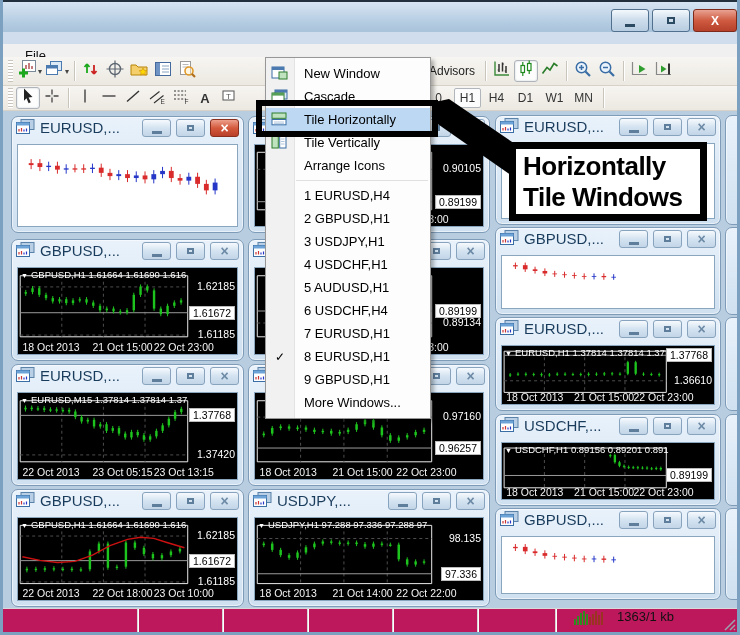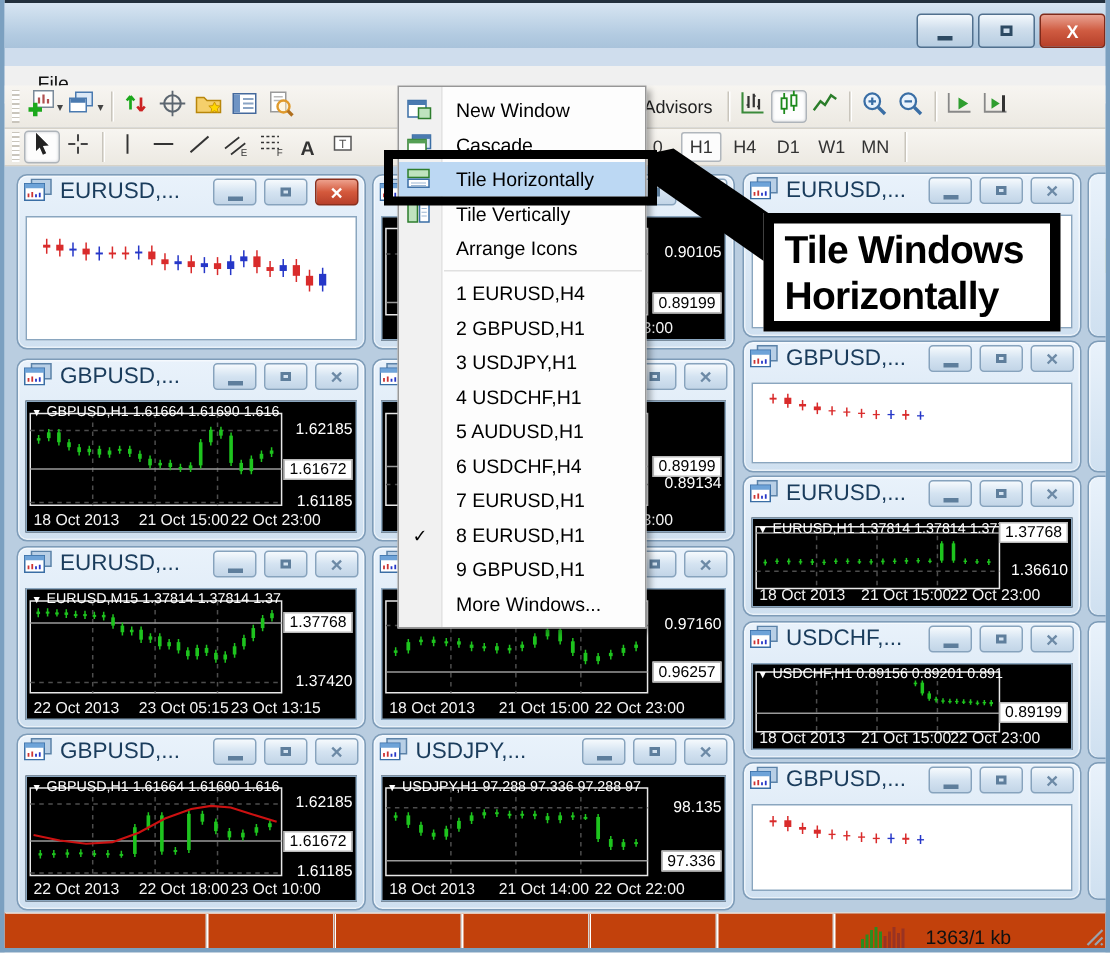--- a/index.html
+++ b/index.html
@@ -64,22 +64,22 @@
   .dmi .ic{position:absolute;left:5px;top:4px;width:18px;height:14px;}
   .dmi .chk{position:absolute;left:9px;font-size:12px;color:#000;}
   .dsep{height:1px;background:#e0e0e0;margin:3px 2px 3px 30px;}
   
   #ann-frame{position:absolute;left:253px;top:100px;width:182px;height:37px;border:6px solid #000;z-index:11;pointer-events:none;}
   #ann-box{position:absolute;left:506px;top:142px;width:198px;height:79px;background:#fff;border:7px solid #000;z-index:12;
     display:flex;flex-direction:column;justify-content:center;padding-left:7px;}
   #ann-box div{font-size:26px;font-weight:800;color:#000;line-height:31px;letter-spacing:-.5px;}
   #arrow-svg{position:absolute;left:0;top:0;width:740px;height:635px;z-index:11;pointer-events:none;}
   
-  #statusbar{position:absolute;left:0;top:608px;width:100%;height:24px;background:#c2410c;border-top:1px solid #d9d9d9;
-    display:flex;align-items:flex-end;}
+  #statusbar{position:absolute;left:0;top:608px;width:100%;height:24px;background:#be185d;border-top:1px solid #d9d9d9;
+    display:flex;align-items:flex-start;}
   .sseg{height:100%;border-right:1px solid #d5d5d5;box-shadow:1px 0 0 #fff;}
   #traffic-text{font-size:13px;color:#111;margin-left:14px;}
   #conn-icon{display:flex;align-items:flex-end;gap:1px;height:16px;margin-left:18px;}
   #conn-icon i{width:2px;display:block;}
   #grip{position:absolute;right:1px;bottom:1px;width:14px;height:14px;}
   #bottomstrip{position:absolute;left:0;top:632px;width:100%;height:3px;background:#a8c6e0;}
 </style>
 </head>
 <body>
 
@@ -1207,22 +1207,22 @@
       <div class="dmi">
         <span>More Windows...</span>
       </div>
     </div>
 
   <div id="ann-frame"></div>
   <svg id="arrow-svg">
     <polygon points="432,102 446,99 518,148 509,176 429,120" fill="#000"></polygon>
   </svg>
   <div id="ann-box">
+    <div>Horizontally</div>
     <div>Tile Windows</div>
-    <div>Horizontally</div>
   </div>
 
   <div id="statusbar">
     <div class="sseg" style="width:135px;"></div>
     <div class="sseg" style="width:85px;"></div>
     <div class="sseg" style="width:85px;"></div>
     <div class="sseg" style="width:85px;"></div>
     <div class="sseg" style="width:85px;"></div>
     <div class="sseg" style="width:78px;"></div>
     <div id="conn-icon">

